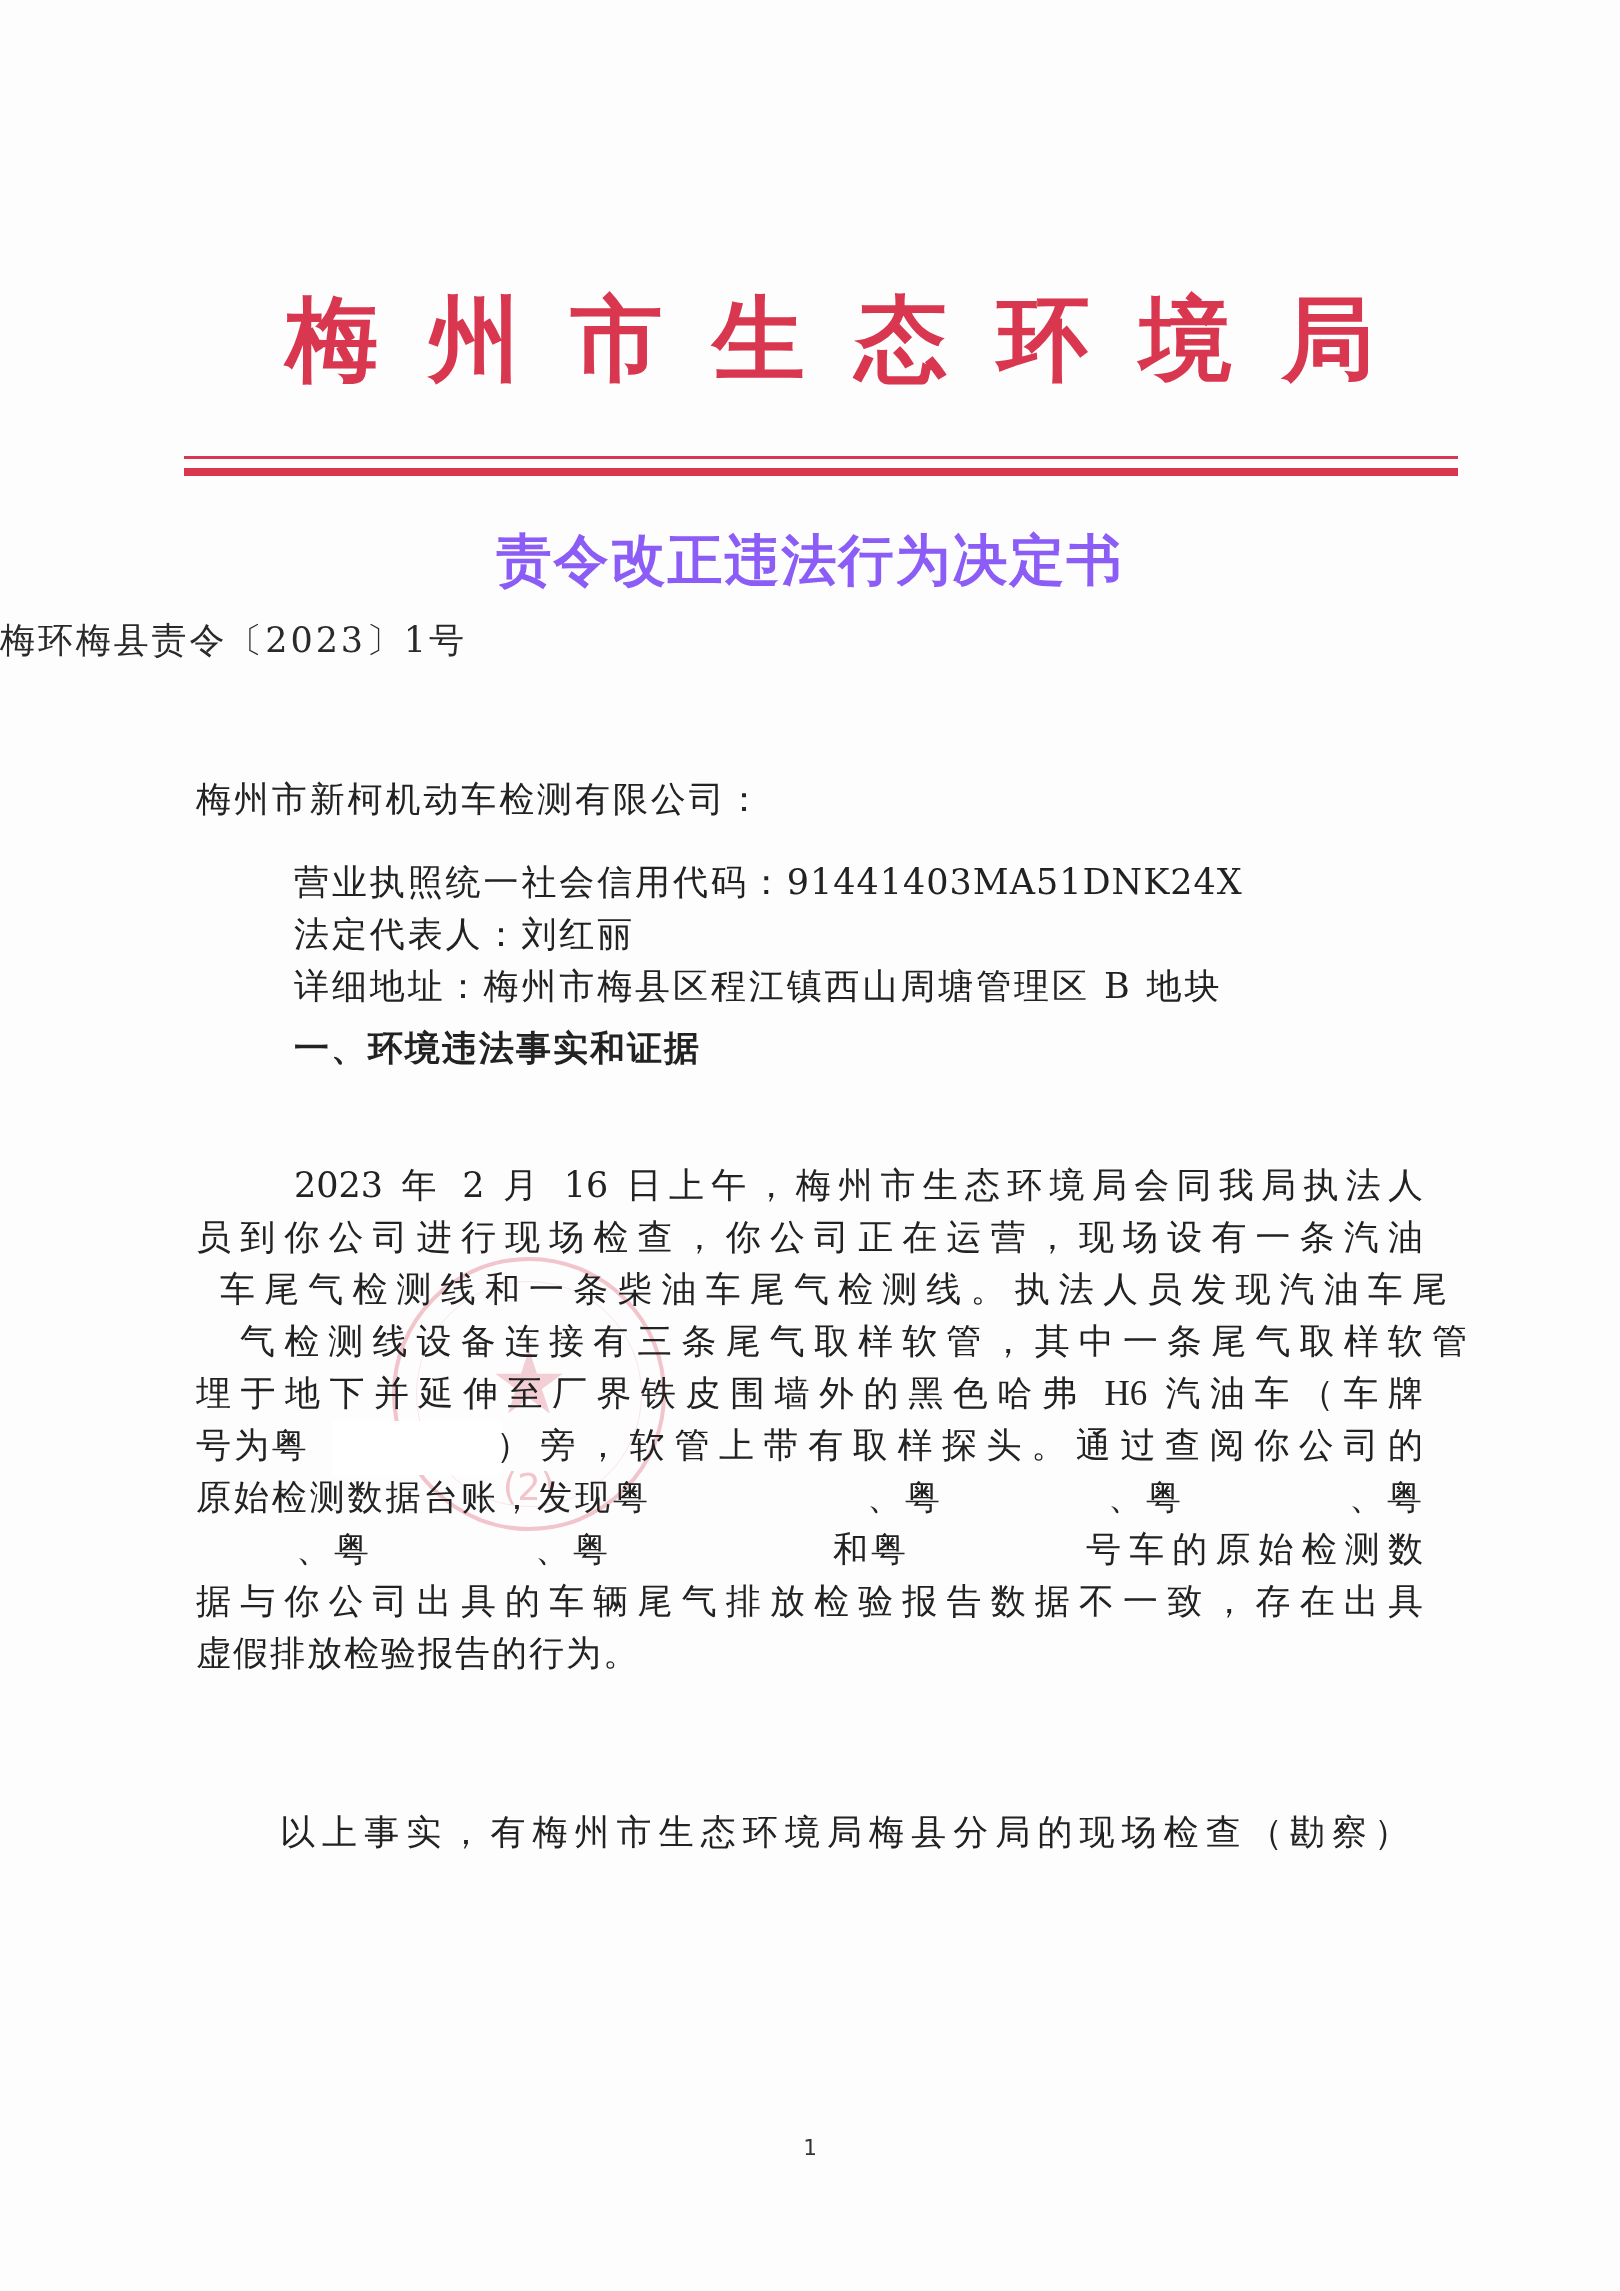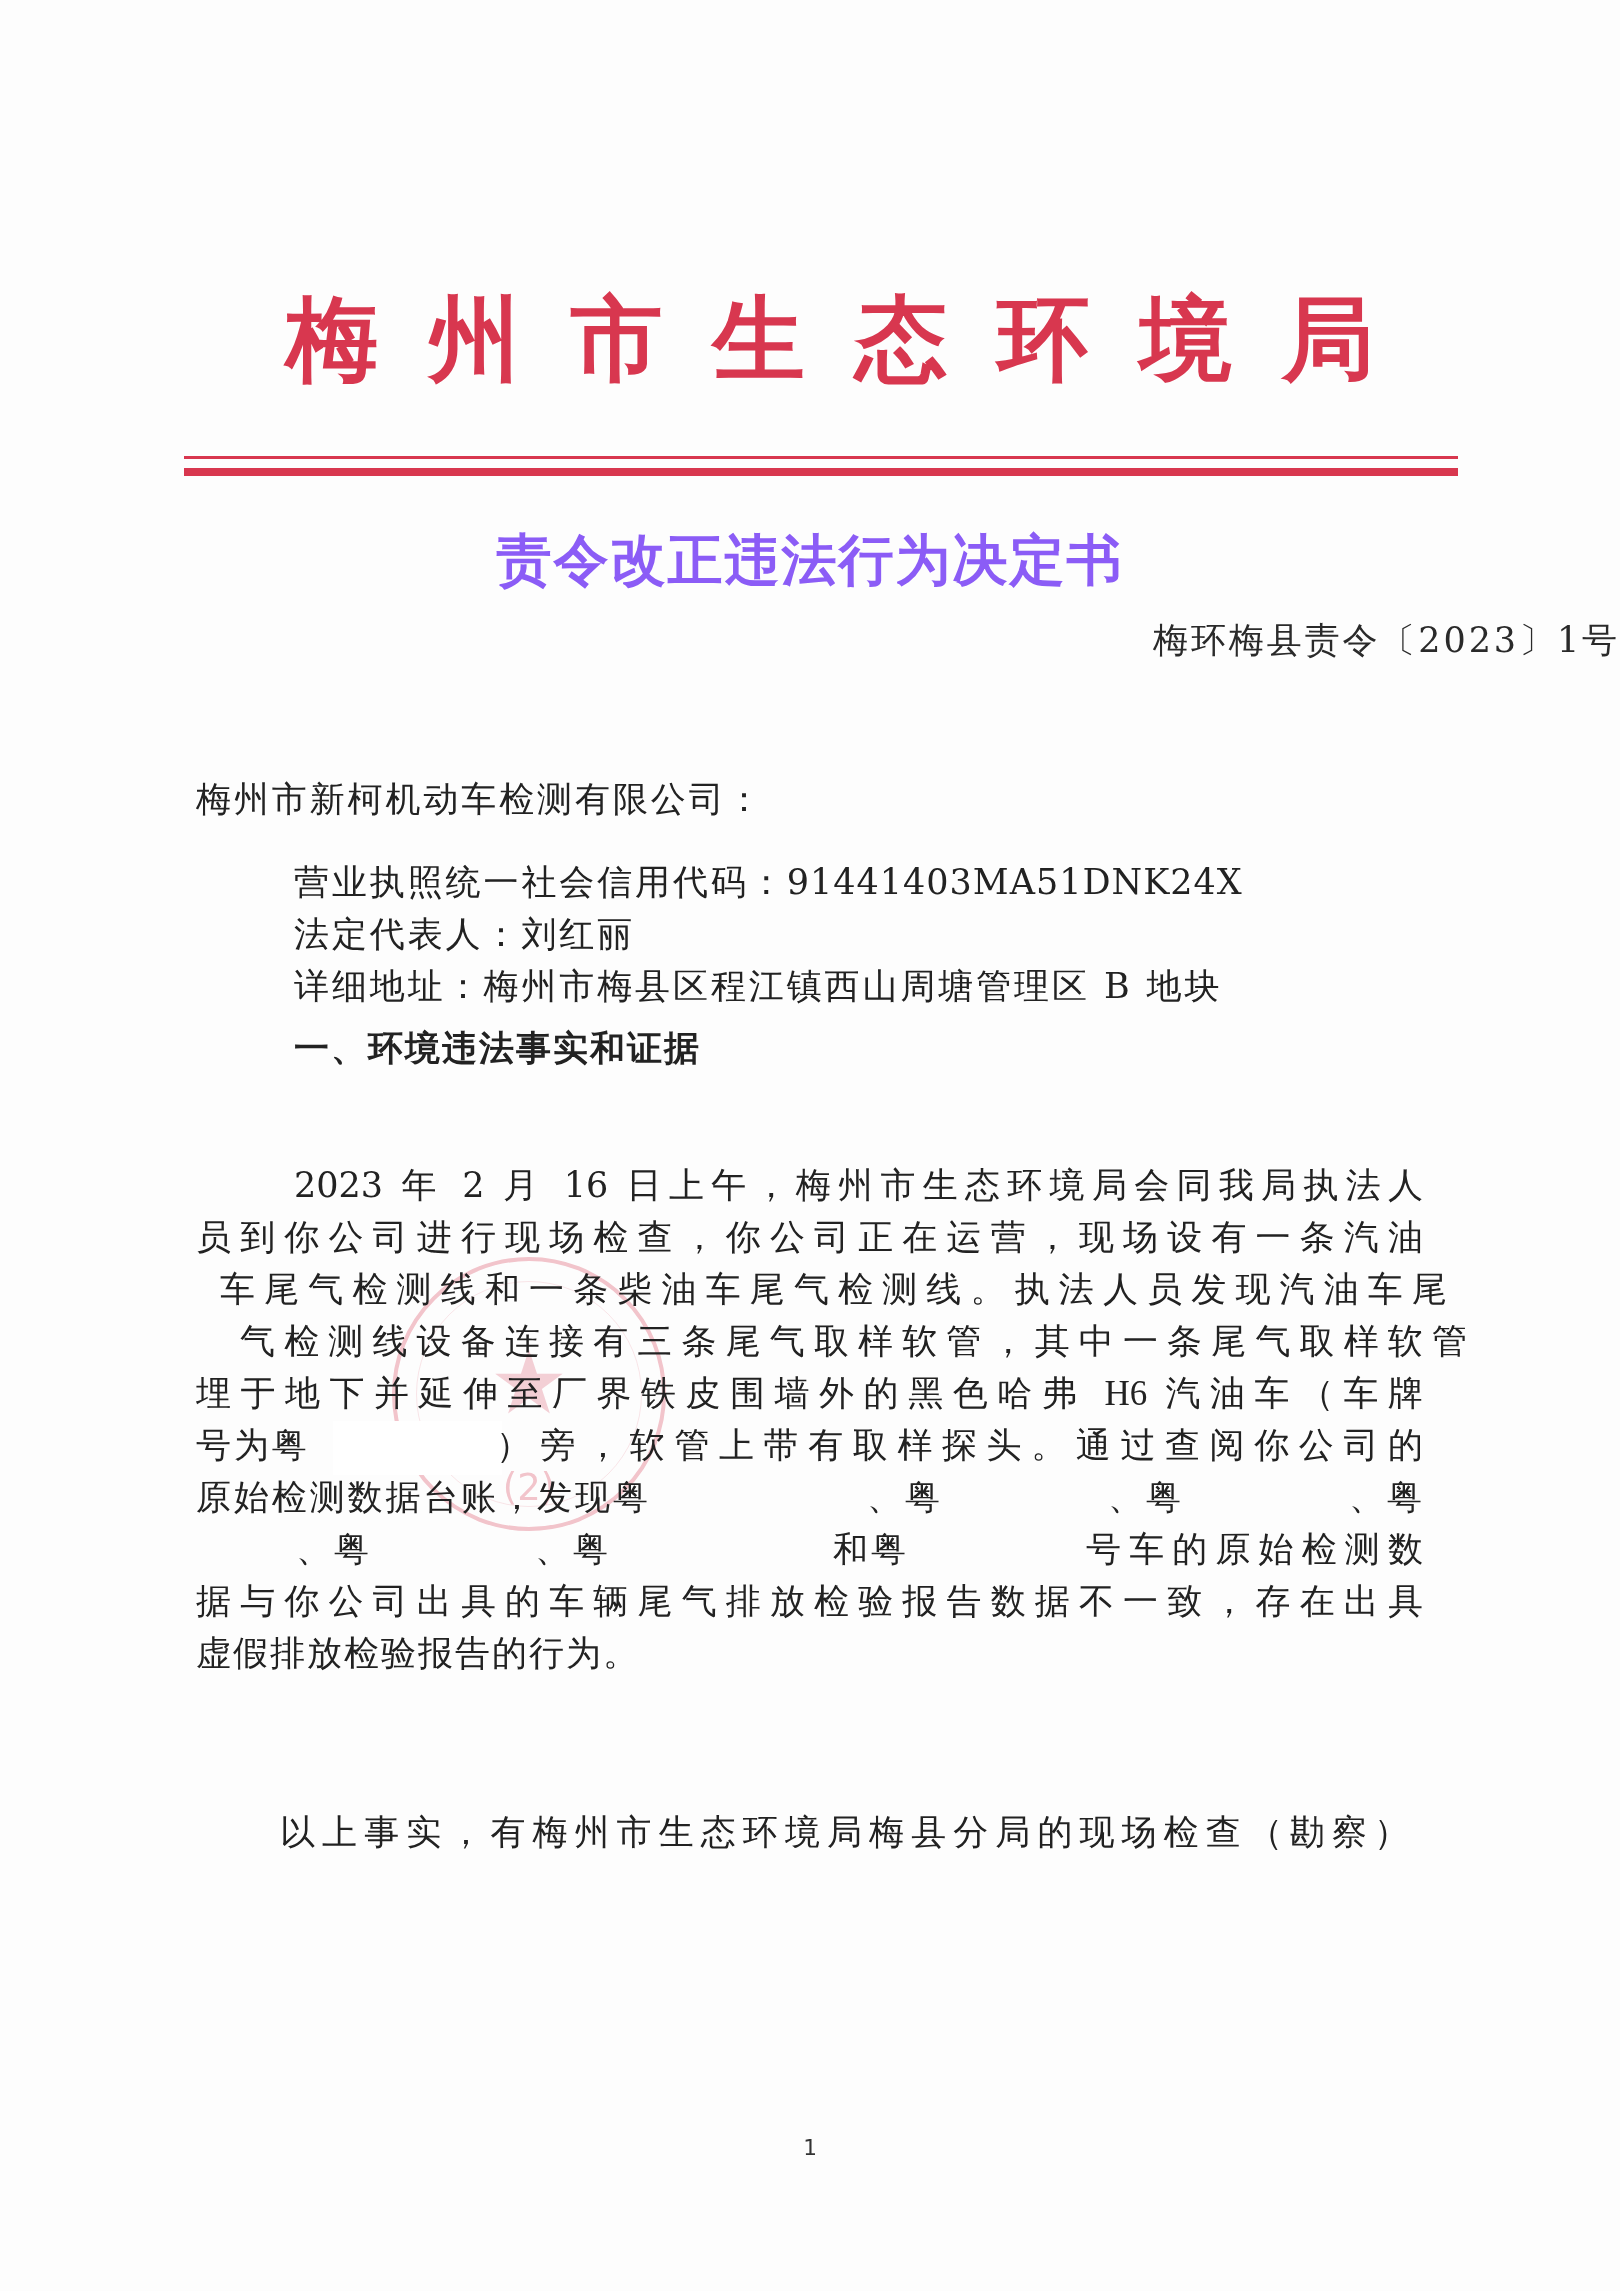--- a/index.html
+++ b/index.html
@@ -10,21 +10,21 @@
   .org-header { position: absolute; left: 286px; top: 280px; width: 1088px; height: 118px;
     display: flex; justify-content: space-between; align-items: center; }
   .org-header span { color: #d8374f; font-size: 92px; font-weight: bold; line-height: 1;
     font-family: "DejaVu Serif", "Liberation Serif", serif; }
 
   .rule-thin { position: absolute; left: 184px; width: 1274px; top: 456px; height: 2.9px; background: #d8374f; }
   .rule-thick { position: absolute; left: 184px; width: 1274px; top: 468px; height: 7.8px; background: #d8374f; }
 
   .doc-title { position: absolute; left: 0; width: 1620px; top: 525px; text-align: center;
     font-size: 55px; font-weight: bold; letter-spacing: 2px; line-height: 69px; color: #8b5cf6; }
-  .doc-number { position: absolute; left: 0; width: 1620px; top: 617px; text-align: right;
+  .doc-number { position: absolute; left: 0; width: 1620px; top: 617px; text-align: left;
     font-size: 35px; line-height: 47px; color: #2a2a2a; letter-spacing: 2.9px; }
 
   .line { position: absolute; font-size: 35px; line-height: 51px; white-space: nowrap; color: #222; letter-spacing: 2.9px; }
   .justify { width: 1227px; text-align: justify; text-align-last: justify; letter-spacing: 0; font-family: Liberation Serif, serif; }
   .heading { font-family: "DejaVu Sans", "Liberation Sans", sans-serif; font-weight: bold; letter-spacing: 2px; margin-top: 10px; }
 
   .mask { position: absolute; background: #ffffff; }
 
   .seal { position: absolute; left: 392px; top: 1257px; width: 274px; height: 274px; border-radius: 50%;
     border: 4.9px solid rgba(220, 90, 110, 0.35); box-sizing: border-box; pointer-events: none; }

